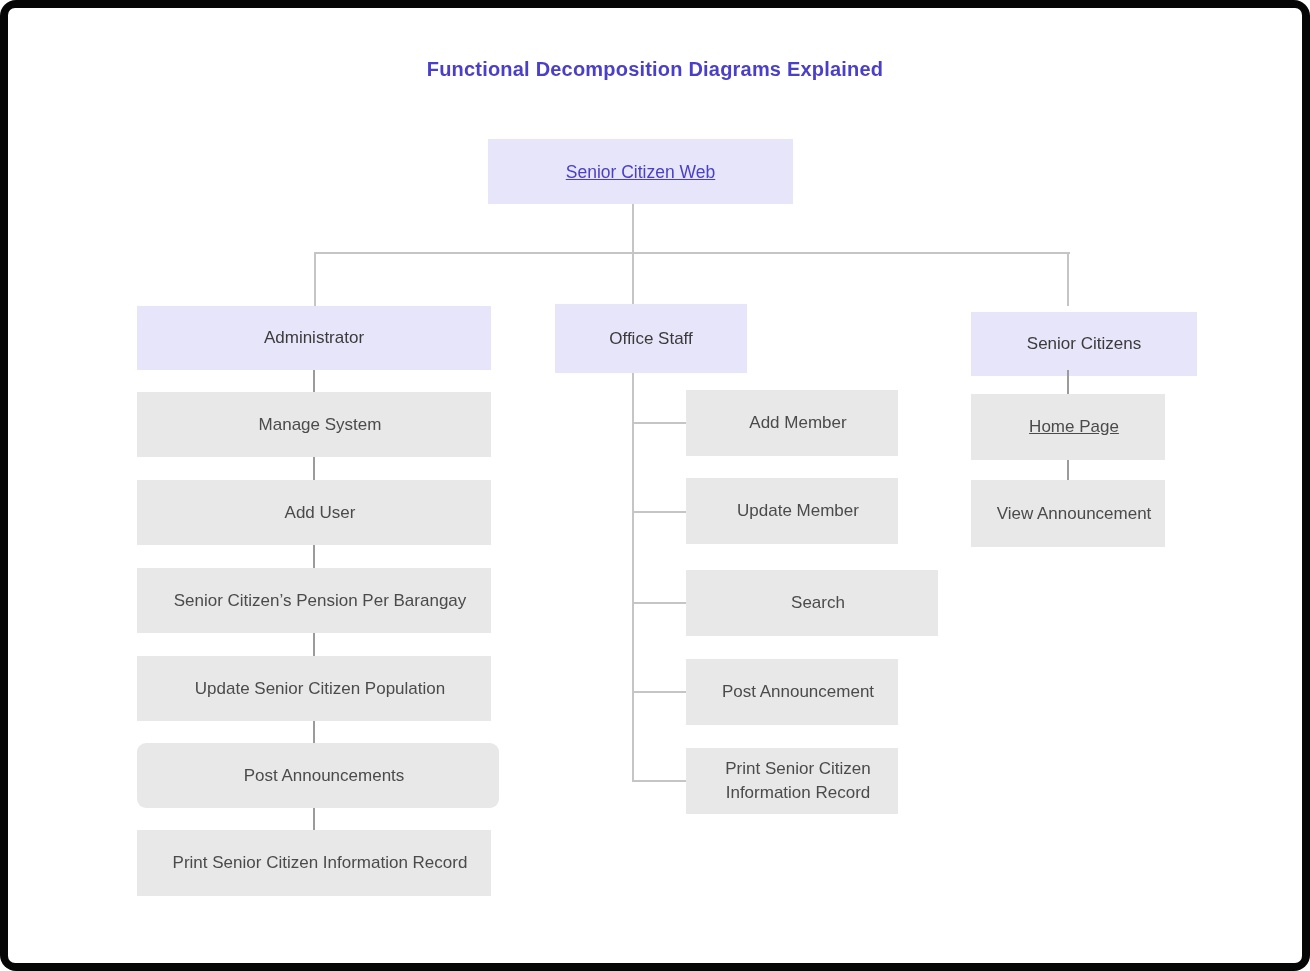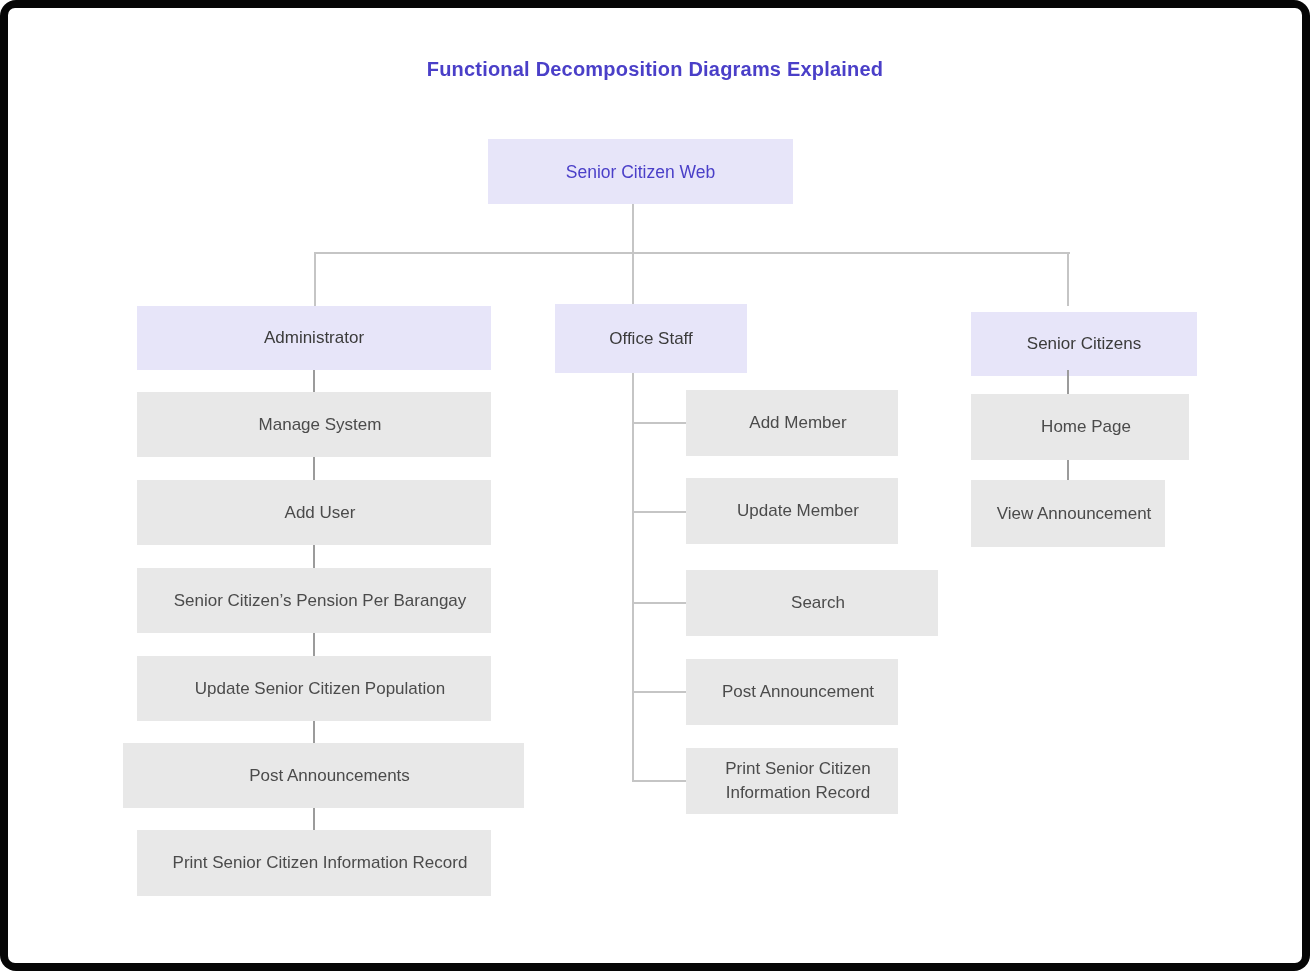--- a/index.html
+++ b/index.html
@@ -31,21 +31,21 @@
     position:absolute;
     display:flex; align-items:center; justify-content:center;
     text-align:center;
     font-size:17px;
     line-height:24px;
     box-sizing:border-box;
     padding:0 10px;
   }
   .box.lavender { background:var(--header-bg, #e7e5f9); color:var(--header-text, #3b3b3b); }
   .box.gray     { background:var(--item-bg, #e8e8e8);   color:var(--item-text, #4b4b4b);padding-left:22px; }
-  .box.root     { color:var(--accent, #4a3fc8); font-size:17.5px; }
+  .box.root     { color:var(--accent, #4a3fc8); font-size:17.5px;text-decoration:underline; }
 
   .tline { position:absolute; background:var(--tree-line, #c5c5c5); }
   .sline { position:absolute; background:var(--stack-line, #9b9b9b); }
 </style>
 </head>
 <body>
 
 <div class="shot">
   <div class="canvas"></div>
 
@@ -67,21 +67,21 @@
   <div class="sline" style="left:313px; top:457px; width:1.5px; height:23px;"></div>
   <div class="box gray" style="left:137px; top:480px; width:354px; height:65px;">Add User</div>
 
   <div class="sline" style="left:313px; top:545px; width:1.5px; height:23px;"></div>
   <div class="box gray" style="left:137px; top:568px; width:354px; height:65px;">Senior Citizen’s Pension Per Barangay</div>
 
   <div class="sline" style="left:313px; top:633px; width:1.5px; height:23px;"></div>
   <div class="box gray" style="left:137px; top:656px; width:354px; height:65px;text-align:right;">Update Senior Citizen Population</div>
 
   <div class="sline" style="left:313px; top:721px; width:1.5px; height:22px;"></div>
-  <div class="box gray" style="left:123px; top:743px; width:401px; height:65px;">Post Announcements</div>
+  <div class="box gray" style="left:137px; top:743px; width:362px; height:65px;border-radius:9px;">Post Announcements</div>
 
   <div class="sline" style="left:313px; top:808px; width:1.5px; height:22px;"></div>
   <div class="box gray" style="left:137px; top:830px; width:354px; height:66px;">Print Senior Citizen Information Record</div>
 
   <div class="box lavender" style="left:555px; top:304px; width:192px; height:69px;">Office Staff</div>
 
   <div class="tline" style="left:632px; top:373px; width:2px; height:409px;"></div>
   <div class="tline" style="left:632px; top:422px; width:54px; height:2px;"></div>
   <div class="tline" style="left:632px; top:511px; width:54px; height:2px;"></div>
   <div class="tline" style="left:632px; top:602px; width:54px; height:2px;"></div>
@@ -90,17 +90,17 @@
 
   <div class="box gray" style="left:686px; top:390px; width:212px; height:66px;">Add Member</div>
   <div class="box gray" style="left:686px; top:478px; width:212px; height:66px;">Update Member</div>
   <div class="box gray" style="left:686px; top:570px; width:252px; height:66px;">Search</div>
   <div class="box gray" style="left:686px; top:659px; width:212px; height:66px;">Post Announcement</div>
   <div class="box gray" style="left:686px; top:748px; width:212px; height:66px;">Print Senior Citizen Information Record</div>
 
   <div class="box lavender" style="left:971px; top:312px; width:226px; height:64px;">Senior Citizens</div>
 
   <div class="sline" style="left:1067px; top:370px; width:1.5px; height:24px;"></div>
-  <div class="box gray" style="left:971px; top:394px; width:218px; height:66px;">Home Page</div>
+  <div class="box gray" style="left:971px; top:394px; width:194px; height:66px;text-decoration:underline;">Home Page</div>
 
   <div class="sline" style="left:1067px; top:460px; width:1.5px; height:20px;"></div>
   <div class="box gray" style="left:971px; top:480px; width:194px; height:67px;">View Announcement</div>
 </div>
 
 </body></html>

